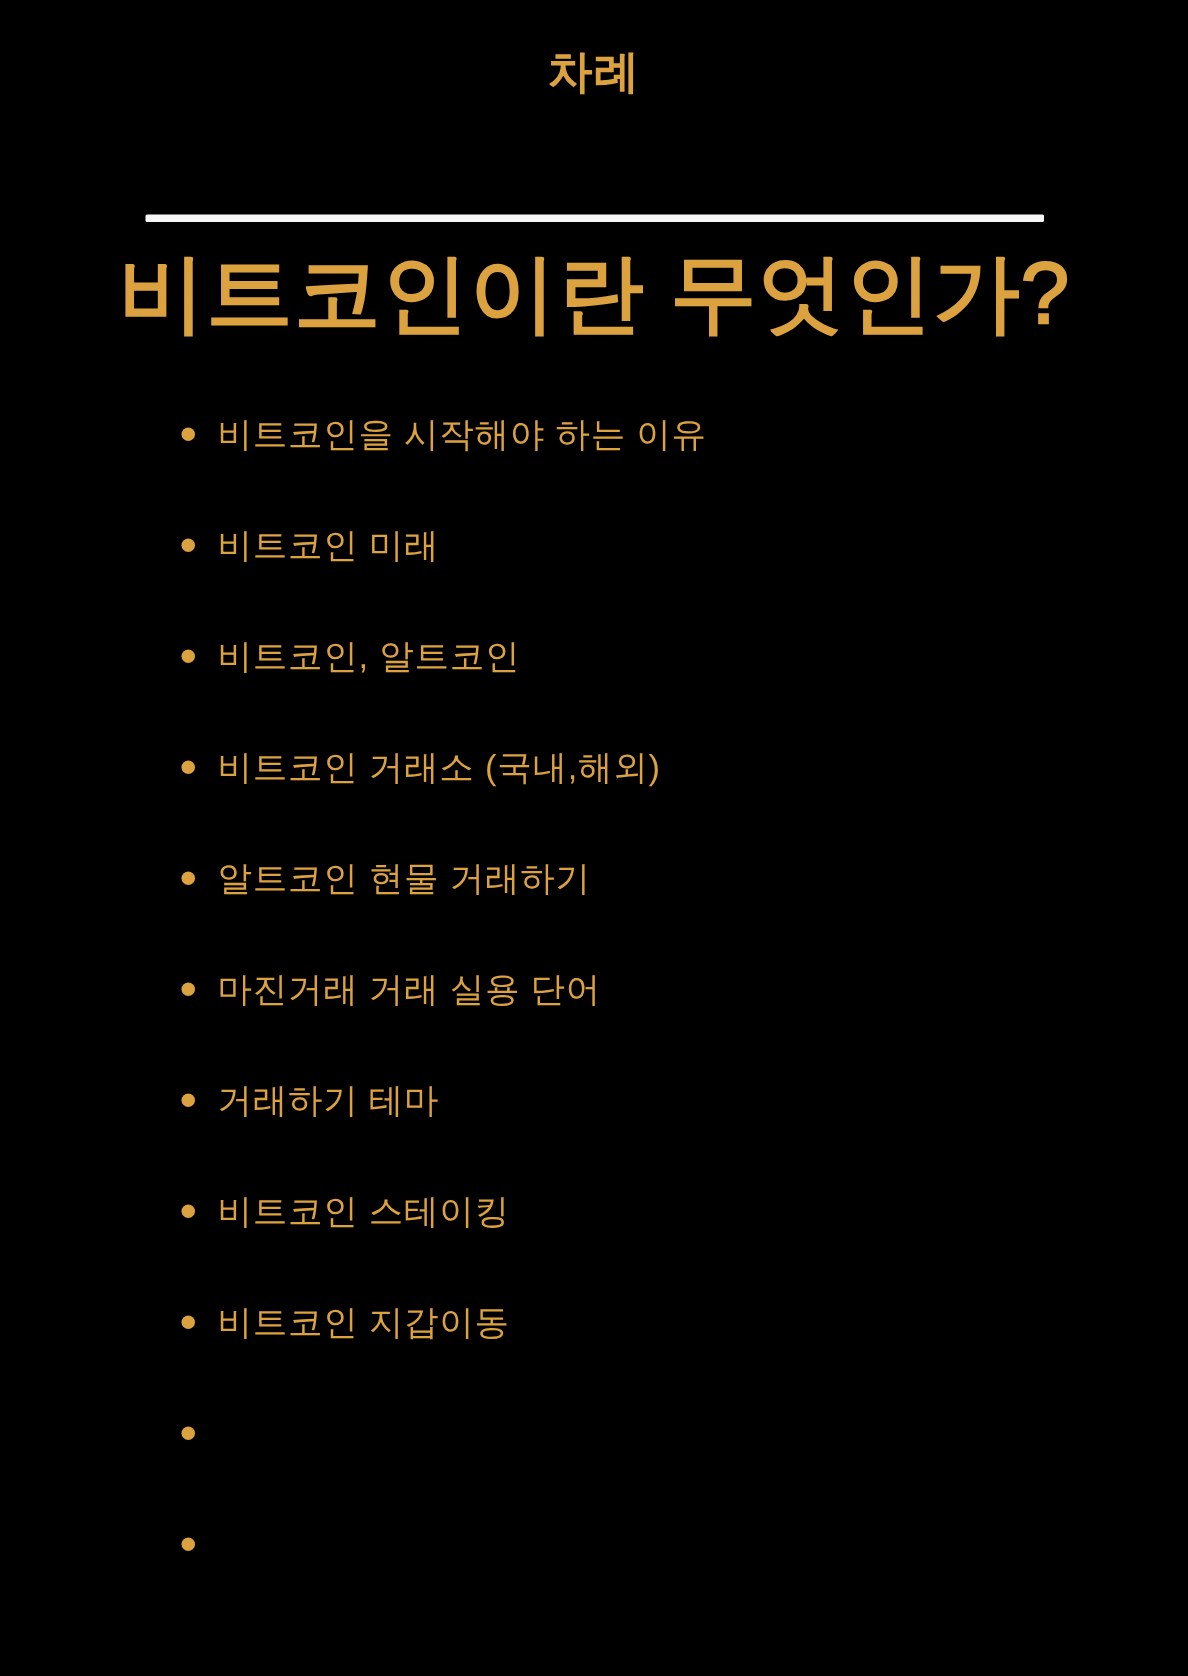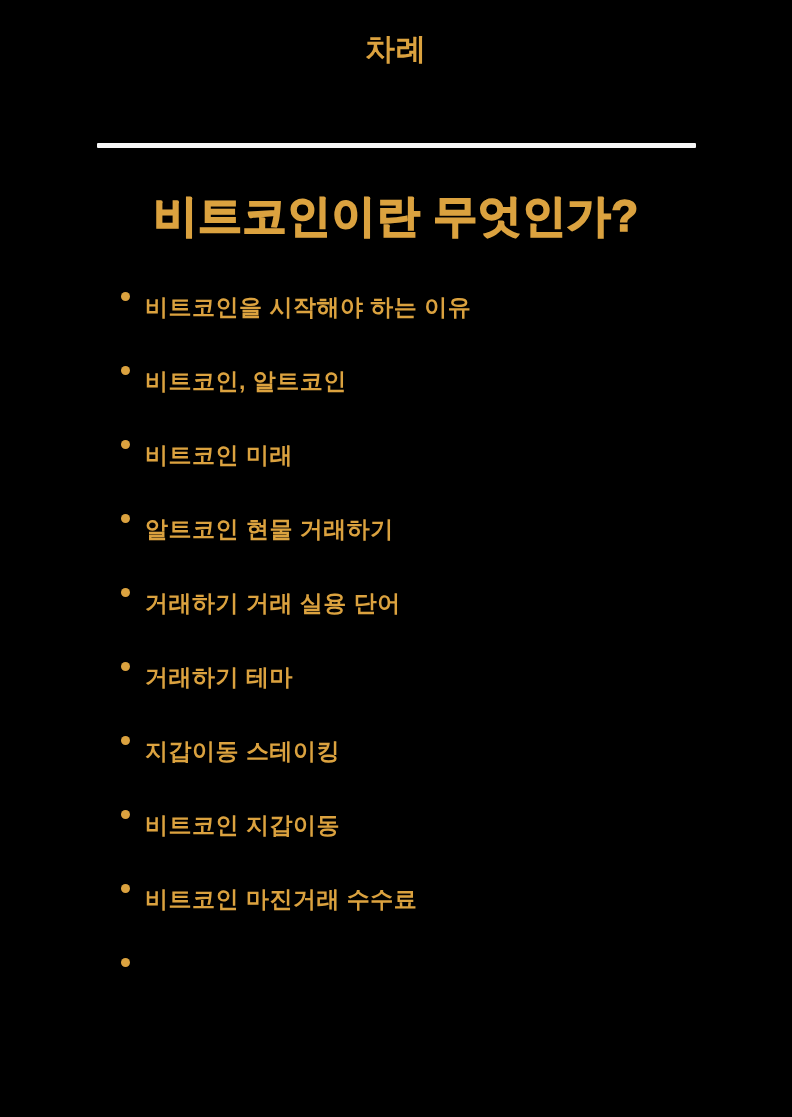--- a/index.html
+++ b/index.html
@@ -31,40 +31,40 @@
     letter-spacing: 1px;
   }
   .divider {
     width: 599px;
     height: 5px;
     margin: 76px auto 0 auto;
     background: var(--divider);
     border-radius: 1px;
   }
   .section-title {
-    margin-top: 40px;
+    margin-top: 20px;
     text-align: center;
-    font-size: 44px;
+    font-size: 58px;
     line-height: 56px;
-    font-weight: 700;
+    font-weight: 400;
     color: var(--accent);
     -webkit-text-stroke: 1.6px var(--accent);
     letter-spacing: 0.5px;
   }
   .toc-list {
     list-style: none;
     margin: 48px 0 0 121px;
   }
   .toc-item {
     display: flex;
-    align-items: flex-start;
+    align-items: center;
     height: 34px;
     margin-bottom: 40px;
     font-size: 23px;
-    font-weight: 700;
+    font-weight: 400;
     color: var(--accent);
     letter-spacing: 0.5px;
   }
   .bullet {
     width: 9px;
     height: 9px;
     border-radius: 50%;
     background: var(--accent);
     margin-right: 15px;
     flex: 0 0 auto;
@@ -84,48 +84,51 @@
 
   <div class="section-title">비트코인이란 무엇인가?</div>
 
   <ul class="toc-list">
     <li class="toc-item">
       <span class="bullet"></span>
       <span class="toc-item-label">비트코인을 시작해야 하는 이유</span>
     </li>
     <li class="toc-item">
       <span class="bullet"></span>
+      <span class="toc-item-label">비트코인 미래</span>
+    </li>
+    <li class="toc-item">
+      <span class="bullet"></span>
       <span class="toc-item-label">비트코인, 알트코인</span>
     </li>
     <li class="toc-item">
       <span class="bullet"></span>
-      <span class="toc-item-label">비트코인 미래</span>
+      <span class="toc-item-label">비트코인 거래소 (국내,해외)</span>
     </li>
     <li class="toc-item">
       <span class="bullet"></span>
       <span class="toc-item-label">알트코인 현물 거래하기</span>
     </li>
     <li class="toc-item">
       <span class="bullet"></span>
-      <span class="toc-item-label">거래하기 거래 실용 단어</span>
+      <span class="toc-item-label">마진거래 거래 실용 단어</span>
     </li>
     <li class="toc-item">
       <span class="bullet"></span>
       <span class="toc-item-label">거래하기 테마</span>
     </li>
     <li class="toc-item">
       <span class="bullet"></span>
-      <span class="toc-item-label">지갑이동 스테이킹</span>
+      <span class="toc-item-label">비트코인 스테이킹</span>
     </li>
     <li class="toc-item">
       <span class="bullet"></span>
       <span class="toc-item-label">비트코인 지갑이동</span>
     </li>
     <li class="toc-item">
       <span class="bullet"></span>
-      <span class="toc-item-label">비트코인 마진거래 수수료</span>
     </li>
     <li class="toc-item">
       <span class="bullet"></span>
     </li>
   </ul>
 
 </div>
 
 </body></html>

